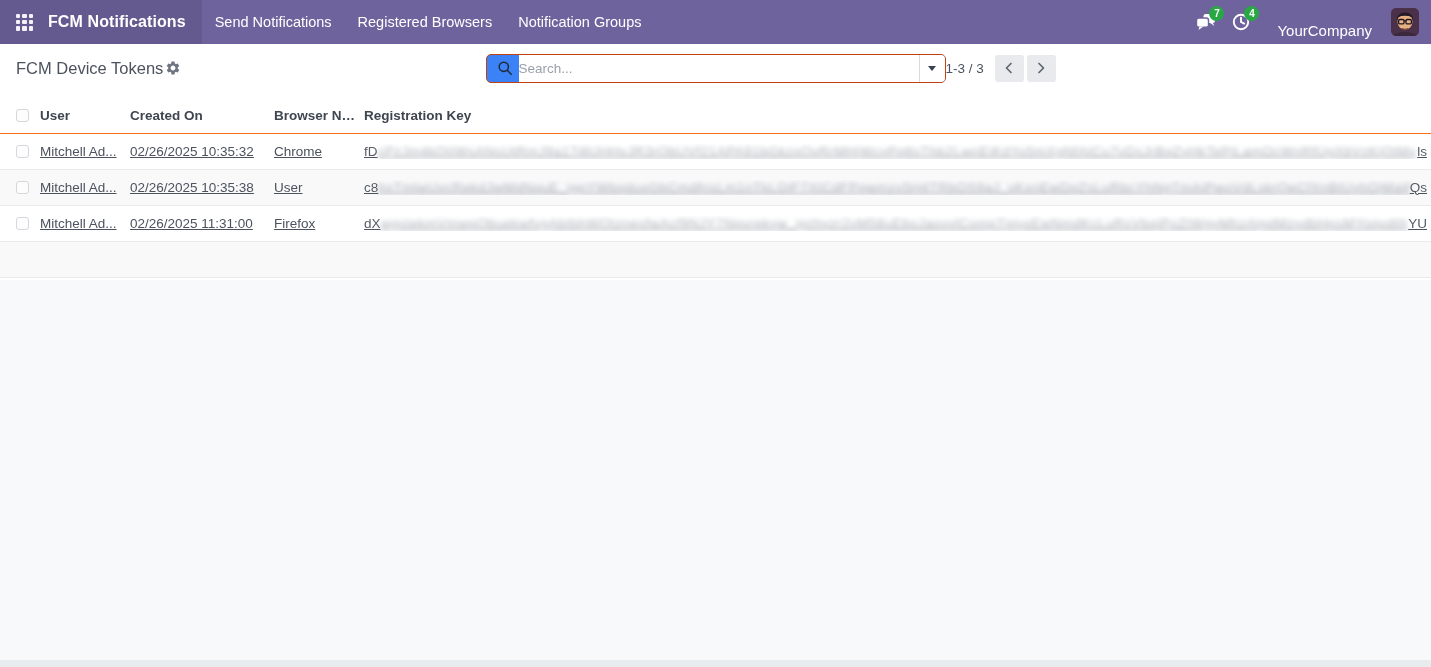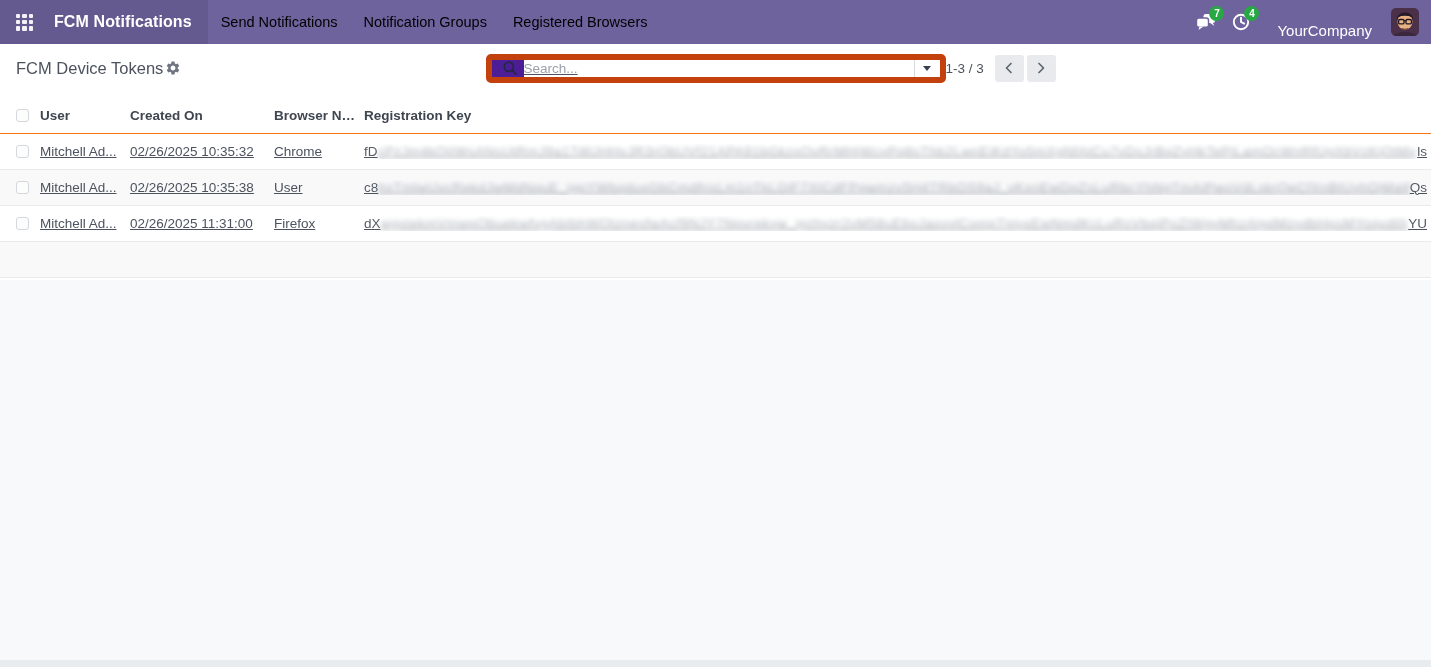--- a/index.html
+++ b/index.html
@@ -15,39 +15,39 @@
   .navbar {
     height: 44px;
     background: #6f639e;
     display: flex;
     align-items: stretch;
     color: #fff;
   }
   .brand-section {
     display: flex;
     align-items: center;
-    gap: 21px;
+    gap: 15px;
     padding: 16px 16px;
     background: rgba(0,0,0,0.09);
     cursor: pointer;
   }
   .apps-grid {
     width: 17px; height: 17px;
     display: grid;
     grid-template-columns: repeat(3, 1fr);
     gap: 2px;
   }
   .apps-grid span { background: #ffffff; opacity: .92; border-radius: 1px; }
   .brand-name { font-size: 16px; font-weight: 700; letter-spacing: .1px; white-space: nowrap; }
   .nav-menu { display: flex; align-items: stretch; }
   .nav-menu .menu-item {
     display: flex; align-items: center;
     padding: 0 13px;
     font-size: 14.5px;
-    color: #000000;
+    color: #ffffff;
     text-decoration: none;
     white-space: nowrap;
     cursor: pointer;
   }
   .nav-right {
     margin-left: auto;
     display: flex;
     align-items: center;
     gap: 9px;
     padding-right: 12px;
@@ -73,25 +73,24 @@
     padding: 0 16px;
     background: #fff;
   }
   .cp-left { flex: 1; display: flex; align-items: center; gap: 0; }
   .view-title { font-size: 16.5px; color: #4c535e; white-space: nowrap; }
   .gear-btn { display: flex; align-items: center; cursor: pointer; background: none; border: none; padding: 2px; }
   .cp-center { width: 460px; }
   .search-box {
     display: flex; align-items: center;
     height: 29px;
-    border: 6px solid #c2410c;
+    border: 1px solid #c2410c;
     border-radius: 5px;
-    background: #4c1d95;
+    background: #3b82f6;
     overflow: hidden;
-    text-decoration: underline;
   }
   .search-box .magnifier { padding: 0 6px 0 10px; display: flex; align-items: center; }
   .search-input {
     flex: 1; border: none; outline: none;
     font-size: 13.5px; color: #4c535e;
     font-family: "Liberation Sans", sans-serif;
     height: 100%;
   }
   .search-input::placeholder { color: #9aa1aa; }
   .search-caret-btn {
@@ -182,22 +181,22 @@
         <span></span>
       <span></span>
         <span></span>
         <span></span>
     </div>
     <div class="brand-name">FCM Notifications</div>
   </div>
 
   <nav class="nav-menu">
     <a class="menu-item">Send Notifications</a>
+    <a class="menu-item">Registered Browsers</a>
     <a class="menu-item">Notification Groups</a>
-    <a class="menu-item">Registered Browsers</a>
   </nav>
 
   <div class="nav-right">
     <div class="systray-icon">
       <svg width="22" height="20" viewBox="0 0 22 20">
         <rect x="8.5" y="2" width="11.5" height="9" rx="2.2" fill="#ffffff"></rect>
         <path d="M17.5 10.5 L19.5 14 L14.5 10.5 Z" fill="#ffffff"></path>
         <rect x="1.5" y="6" width="12" height="9.2" rx="2.2" fill="#ffffff" stroke="#6f639e" stroke-width="1.4"></rect>
         <path d="M4.5 14.5 L3.5 18 L8.5 14.5 Z" fill="#ffffff"></path>
       </svg>

